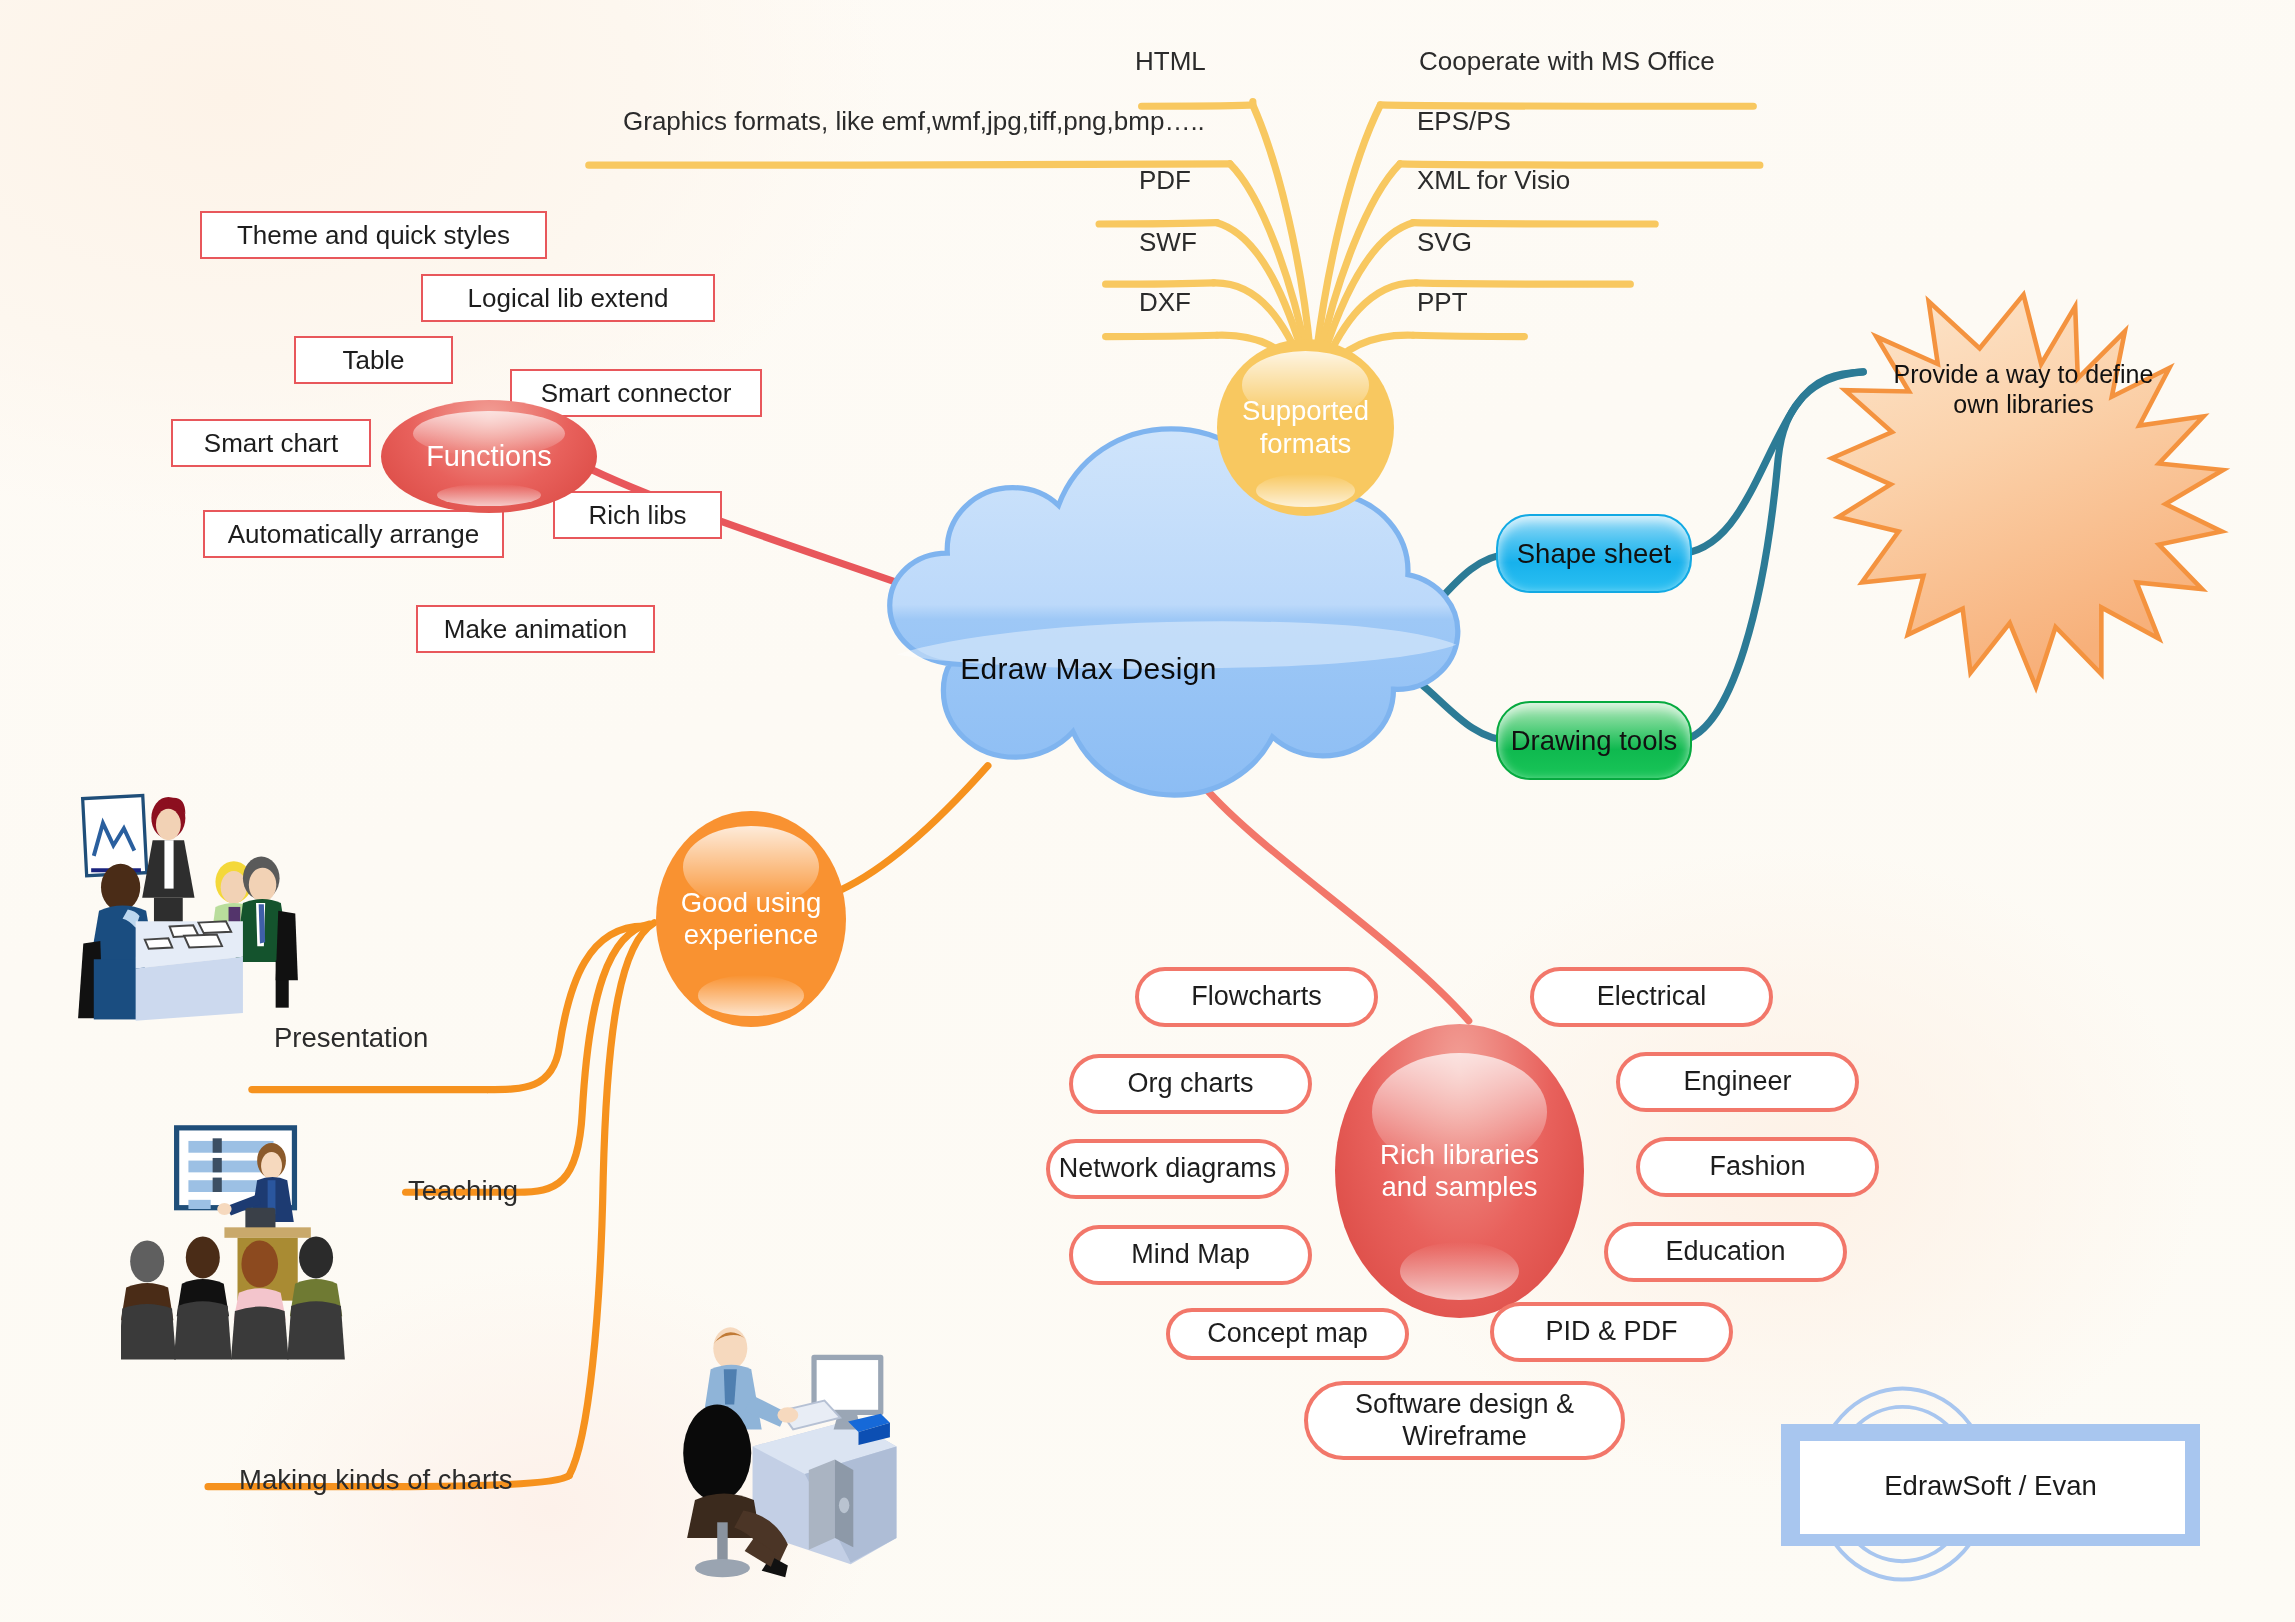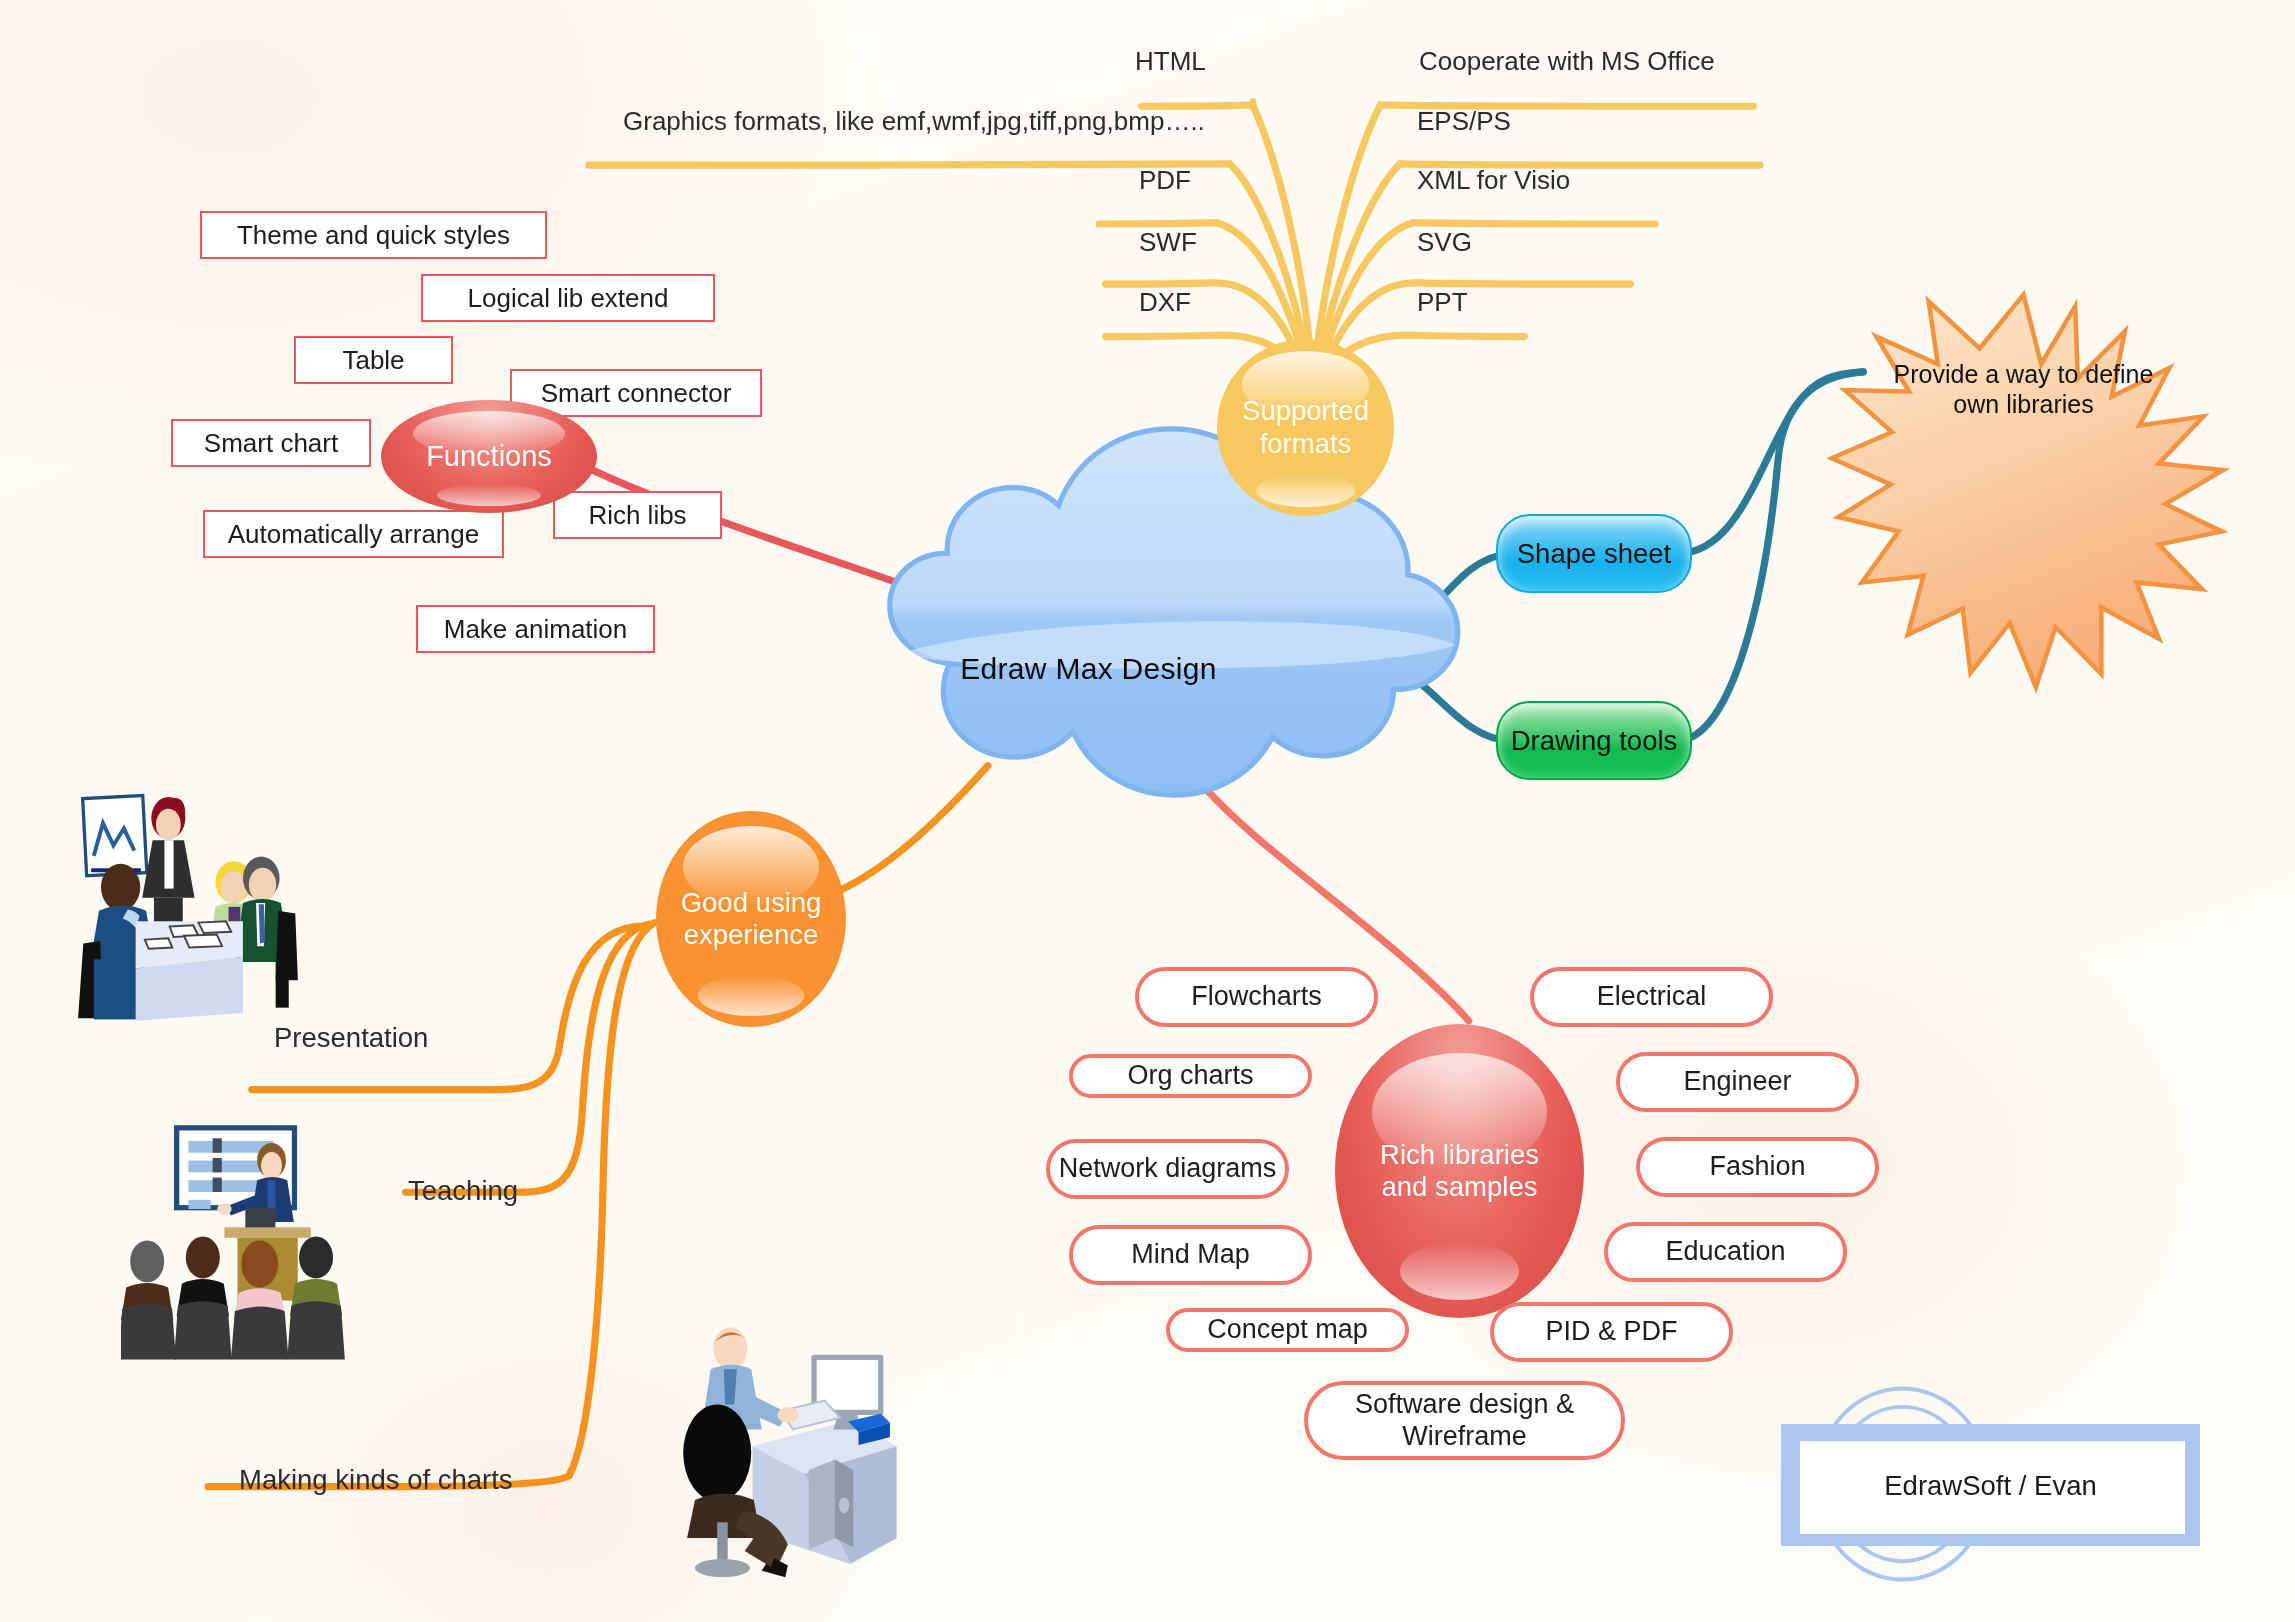--- a/index.html
+++ b/index.html
@@ -496,27 +496,27 @@
 
   <div class="ellipse-red" style="left:1335px; top:1024px; width:249px; height:294px;">
     <div class="bubble-text">
       <div>Rich libraries</div>
       <div>and samples</div>
     </div>
   </div>
 
   <div class="pill node" style="left:1135px; top:967px; width:243px; height:60px;">Flowcharts</div>
 
-  <div class="pill node" style="left:1069px; top:1054px; width:243px; height:44px;text-align:center;">Org charts</div>
+  <div class="pill node" style="left:1069px; top:1054px; width:243px; height:60px;text-align:center;">Org charts</div>
 
   <div class="pill node" style="left:1046px; top:1139px; width:243px; height:60px;">Network diagrams</div>
 
   <div class="pill node" style="left:1069px; top:1225px; width:243px; height:60px;">Mind Map</div>
 
-  <div class="pill node" style="left:1166px; top:1308px; width:243px; height:44px;">Concept map</div>
+  <div class="pill node" style="left:1166px; top:1308px; width:243px; height:52px;">Concept map</div>
 
   <div class="pill node" style="left:1530px; top:967px; width:243px; height:60px;">Electrical</div>
 
   <div class="pill node" style="left:1616px; top:1052px; width:243px; height:60px;">Engineer</div>
 
   <div class="pill node" style="left:1636px; top:1137px; width:243px; height:60px;">Fashion</div>
 
   <div class="pill node" style="left:1604px; top:1222px; width:243px; height:60px;">Education</div>
 
   <div class="pill node" style="left:1490px; top:1302px; width:243px; height:60px;">PID &amp; PDF</div>

